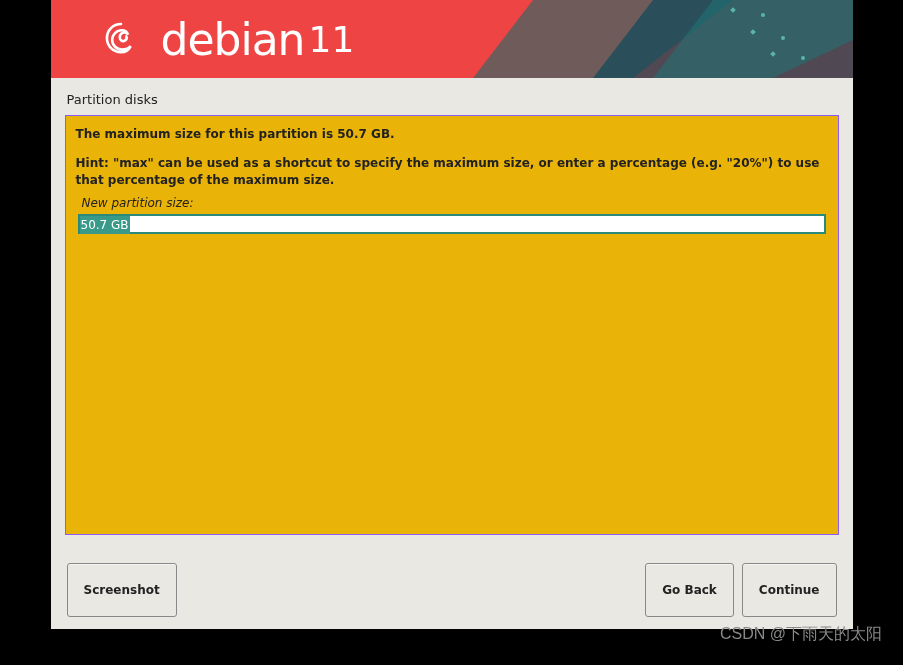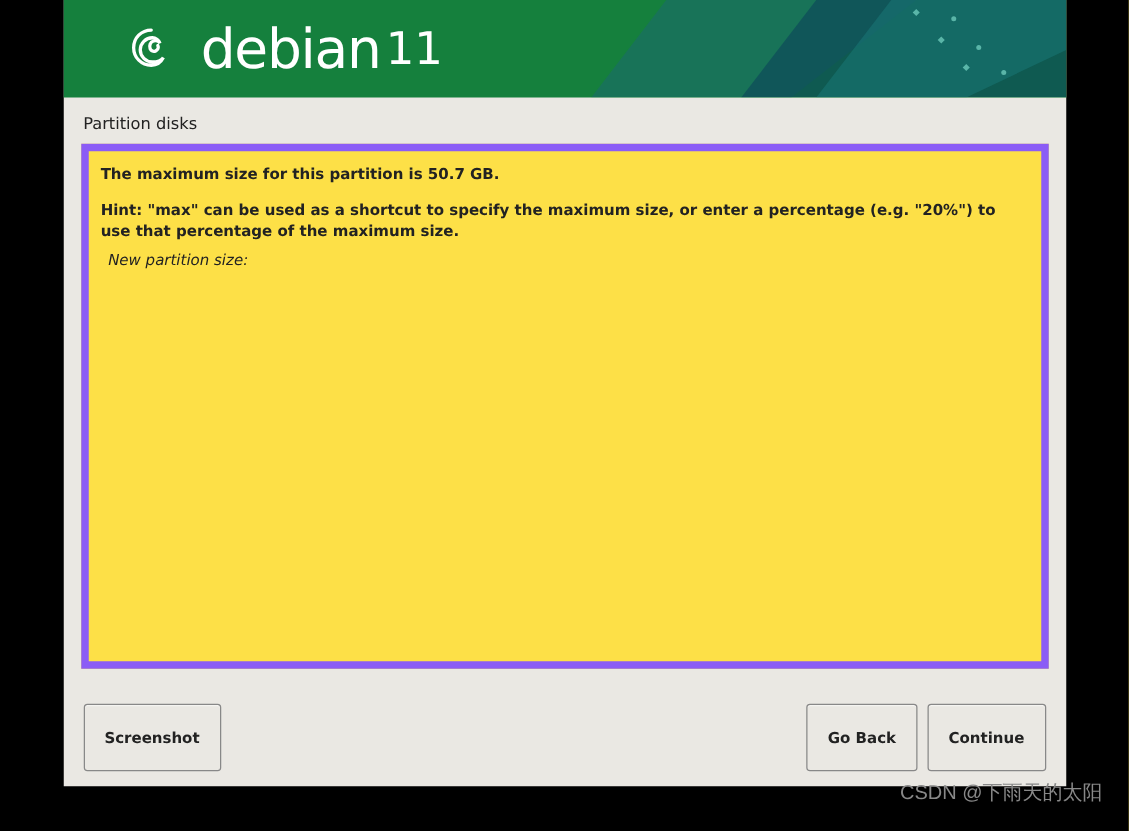--- a/index.html
+++ b/index.html
@@ -14,21 +14,21 @@
       justify-content: center;
       align-items: flex-start;
       min-height: 665px;
     }
     .window {
       width: 802px;
       margin-top: 0;
       background: #eae8e3;
     }
     .header {
-      background: #15803d;
+      background: #ef4444;
       height: 78px;
       position: relative;
       overflow: hidden;
     }
     .header-decoration {
       position: absolute;
       right: 0;
       top: 0;
       width: 400px;
       height: 78px;
@@ -61,22 +61,22 @@
     .content-area {
       padding: 14px 14px 12px 14px;
     }
     .page-title {
       font-size: 13px;
       font-weight: normal;
       color: #222;
       padding: 0 0 8px 2px;
     }
     .panel {
-      border: 6px solid #8b5cf6;
-      background: #fde047;
+      border: 1px solid #8b5cf6;
+      background: #eab308;
       padding: 10px 10px 10px 10px;
       min-height: 420px;
     }
     .info-text {
       font-size: 12px;
       font-weight: bold;
       color: #222;
       margin-bottom: 12px;
       line-height: 1.4;
     }
@@ -168,20 +168,25 @@
     </div>
   </div>
 
   <div class="content-area">
     <div class="page-title">Partition disks</div>
 
     <div class="panel">
       <div class="info-text">The maximum size for this partition is 50.7 GB.</div>
       <div class="hint-text">Hint: "max" can be used as a shortcut to specify the maximum size, or enter a percentage (e.g. "20%") to use that percentage of the maximum size.</div>
       <div class="field-label">New partition size:</div>
+      <div class="input-wrap">
+        <div class="input-display">
+          <span class="selected-text">50.7 GB</span>
+        </div>
+      </div>
     </div>
 
     <div class="button-row">
       <div class="button-group">
         <button class="btn">Screenshot</button>
       </div>
       <div class="button-group">
         <button class="btn">Go Back</button>
         <button class="btn">Continue</button>
       </div>

